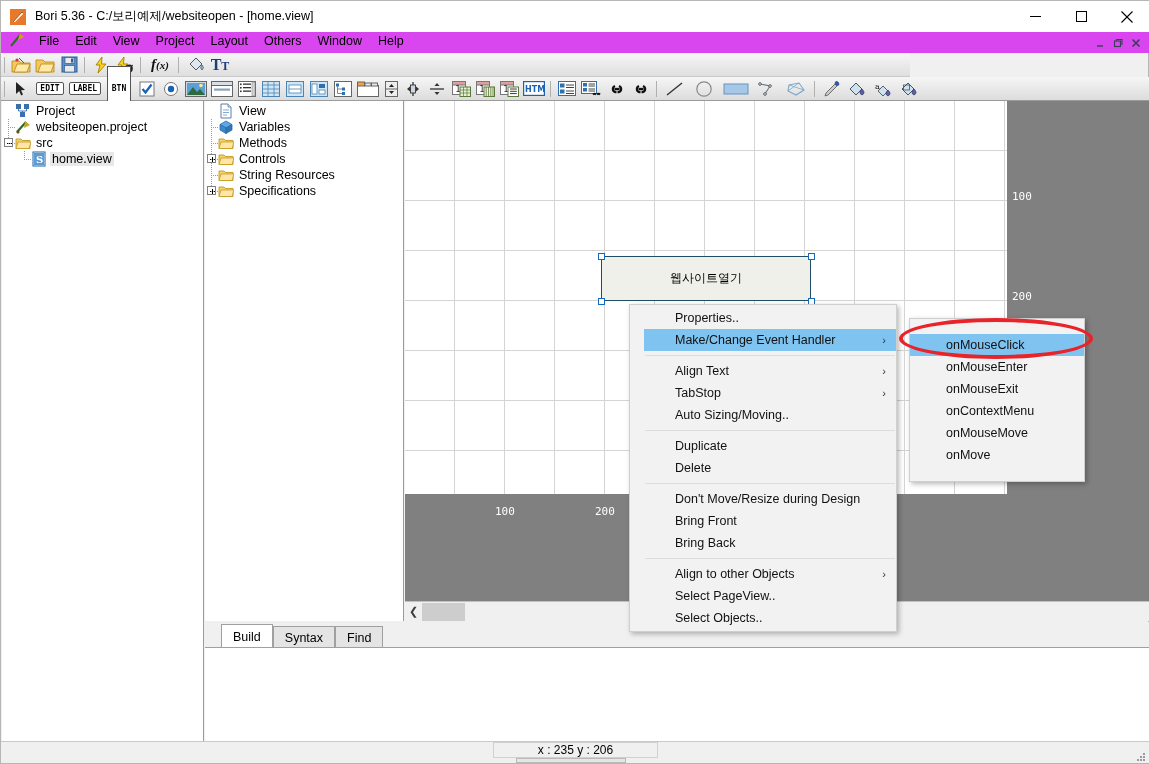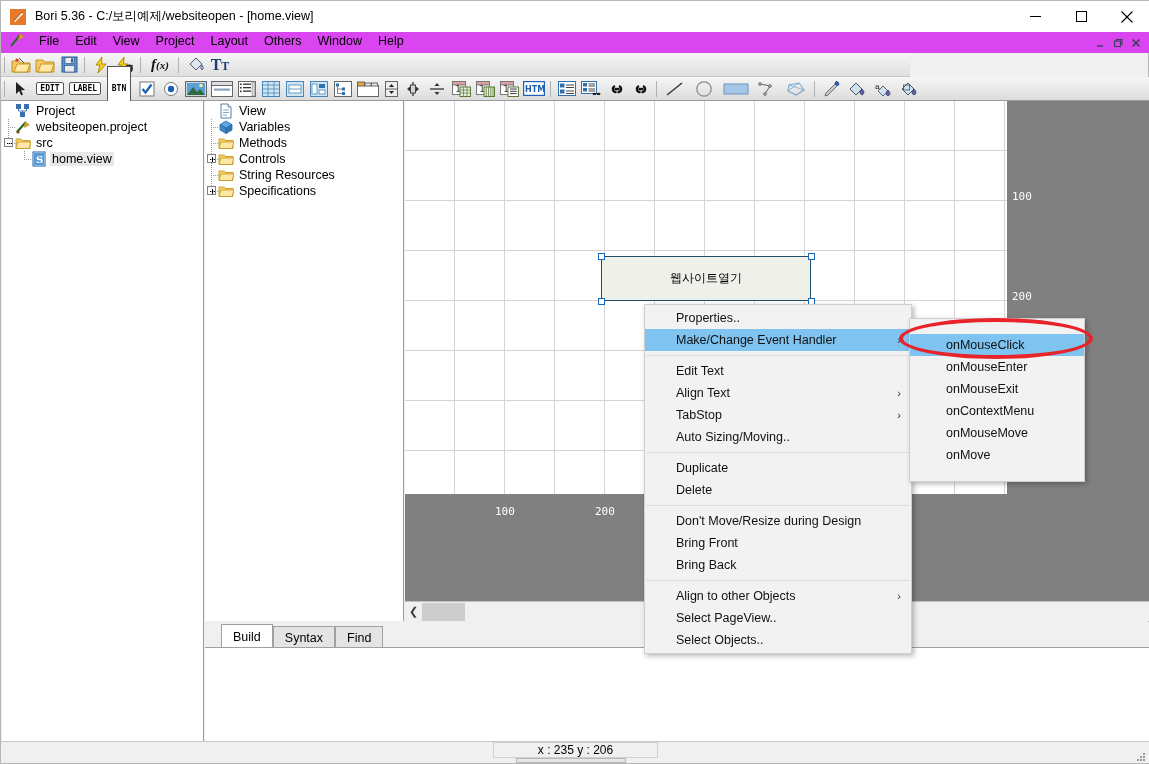--- a/index.html
+++ b/index.html
@@ -834,36 +834,33 @@
             <rect x="5" y="8" width="2" height="2"></rect>
             <rect x="8" y="5" width="2" height="2"></rect>
             <rect x="2" y="8" width="2" height="2"></rect>
             <rect x="8" y="2" width="2" height="2"></rect>
             <rect x="5" y="5" width="2" height="2"></rect>
           </g>
         </svg>
     </span>
   </div>
 
-  <div class="ctxmenu" style="left:643px; top:303px; width:268px;">
+  <div class="ctxmenu" style="left:628px; top:303px; width:268px;padding-left:14px;">
 
     <div class="ctxitem">
       <span>Properties..</span>
     </div>
 
     <div class="ctxitem hl">
       <span>Make/Change Event Handler</span>
       <span class="chev">›</span>
     </div>
 
     <div class="ctxsep"></div>
 
-    <div class="ctxitem">
-      <span>Edit Text</span>
-    </div>
 
     <div class="ctxitem">
       <span>Align Text</span>
       <span class="chev">›</span>
     </div>
 
     <div class="ctxitem">
       <span>TabStop</span>
       <span class="chev">›</span>
     </div>

